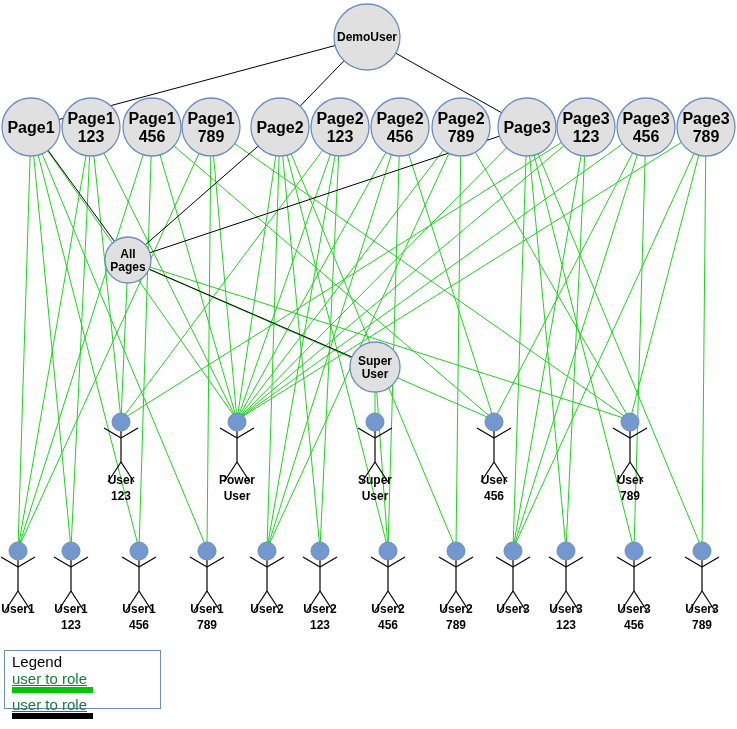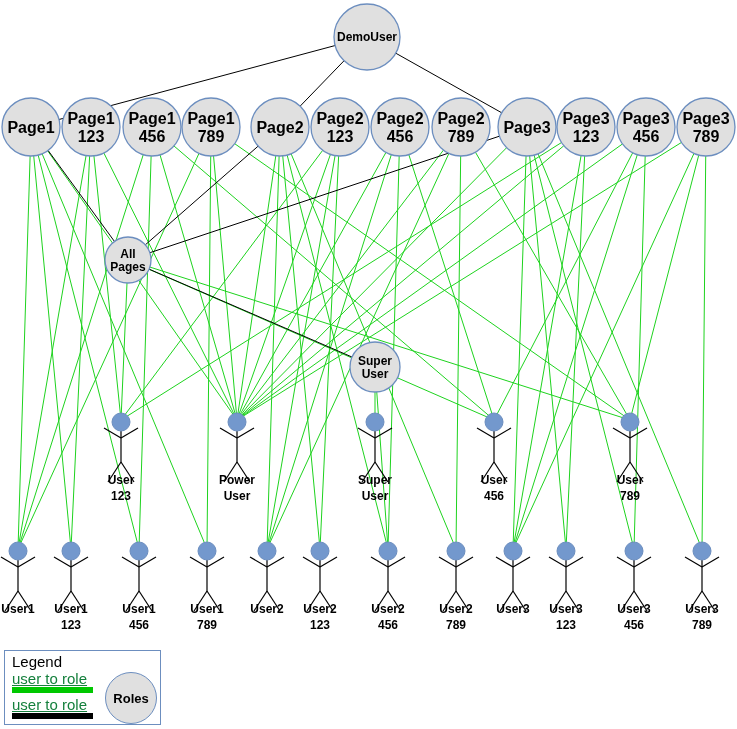--- a/index.html
+++ b/index.html
@@ -5,21 +5,21 @@
   html, body { margin:0; padding:0; background:#ffffff; }
   body { width:737px; height:729px; position:relative; overflow:hidden; font-family:"Liberation Sans", sans-serif; }
   svg#diagram { position:absolute; left:0; top:0; }
   .role-circle { fill:#e0e0e0; stroke:#6c8ebf; stroke-width:1.3; }
   .role-text { font-family:"Liberation Sans", sans-serif; font-weight:bold; fill:#000; text-anchor:middle; }
   .edge-user { stroke:#1ed31e; stroke-width:1; fill:none; }
   .edge-role { stroke:#000; stroke-width:1; fill:none; }
   .actor-head { fill:#7398cd; stroke:#6c8ebf; stroke-width:1; }
   .actor-body { stroke:#000; stroke-width:1.2; fill:none; }
   .actor-label { font-family:"Liberation Sans", sans-serif; font-weight:bold; font-size:12px; fill:#000; text-anchor:middle; }
-  .legend-box { position:absolute; left:4px; top:650px; width:157px; height:75px; border:1px solid #6c8ebf; background:#fff; box-sizing:border-box; }
+  .legend-box { position:absolute; left:4px; top:650px; width:157px; height:59px; border:1px solid #6c8ebf; background:#fff; box-sizing:border-box; }
   .legend-title { position:absolute; left:7px; top:2px; font-size:15px; color:#000; }
   .legend-item { position:absolute; left:7px; font-size:15px; color:#15803d; text-decoration:underline; }
   .legend-item.u { top:19px; }
   .legend-item.r { top:45px; }
   .legend-swatch { position:absolute; left:7px; width:81px; height:6px; }
   .legend-swatch.u { top:36px; background:#00c800; }
   .legend-swatch.r { top:62px; background:#000; }
   .legend-roles { position:absolute; left:100px; top:21px; width:52px; height:52px; border-radius:50%; background:#e0e0e0; border:1.3px solid #6c8ebf; box-sizing:border-box; display:flex; align-items:center; justify-content:center; font-weight:bold; font-size:13px; }
 </style>
 </head>
@@ -370,16 +370,13 @@
       </g>
     </g>
 </svg>
 
 <div class="legend-box">
   <div class="legend-title">Legend</div>
   <div class="legend-item u">user to role</div>
   <div class="legend-swatch u"></div>
   <div class="legend-item r">user to role</div>
   <div class="legend-swatch r"></div>
-  <div class="legend-roles">
-      <span>Roles</span>
-    </div>
 </div>
 
 </body></html>

